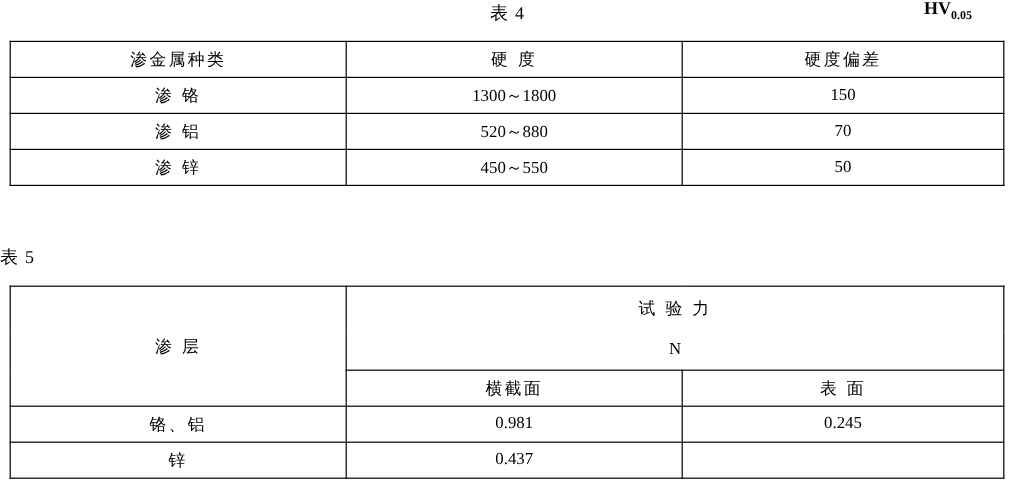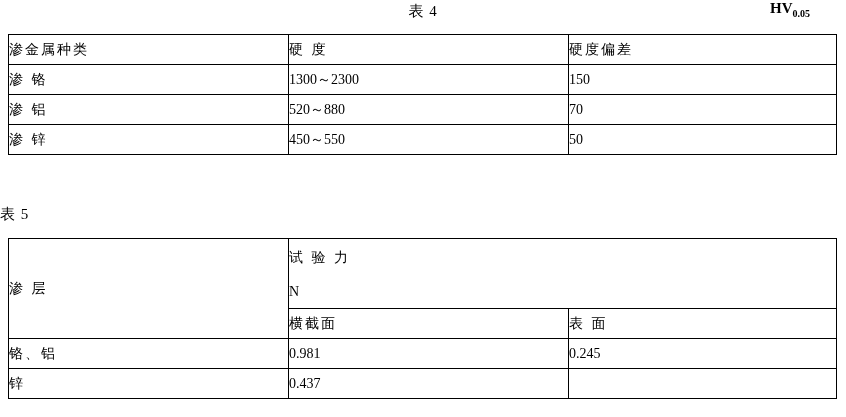--- a/index.html
+++ b/index.html
@@ -45,20 +45,21 @@
   .unit sub {
     font-size: 10px;
   }
 
   table.doc {
     border-collapse: collapse;
     table-layout: fixed;
   }
   table.doc td {
     border: 1px solid #000000;
+    text-align: center;
     vertical-align: middle;
     font-size: 14px;
     padding: 0;
   }
   .cn {
     font-family: "DejaVu Sans", "Liberation Sans", sans-serif;
     font-size: 13px;
     letter-spacing: 2px;
   }
   .num {
@@ -118,21 +119,21 @@
       <col style="width:268px">
     </colgroup>
     <tbody>
       <tr>
         <td class="cn">渗金属种类</td>
         <td class="cn">硬    度</td>
         <td class="cn">硬度偏差</td>
       </tr>
       <tr>
         <td class="cn">渗  铬</td>
-        <td class="num">1300～2300</td>
+        <td class="num">1300～1800</td>
         <td class="num small">150</td>
       </tr>
       <tr>
         <td class="cn">渗  铝</td>
         <td class="num">520～880</td>
         <td class="num small">70</td>
       </tr>
       <tr>
         <td class="cn">渗  锌</td>
         <td class="num">450～550</td>

